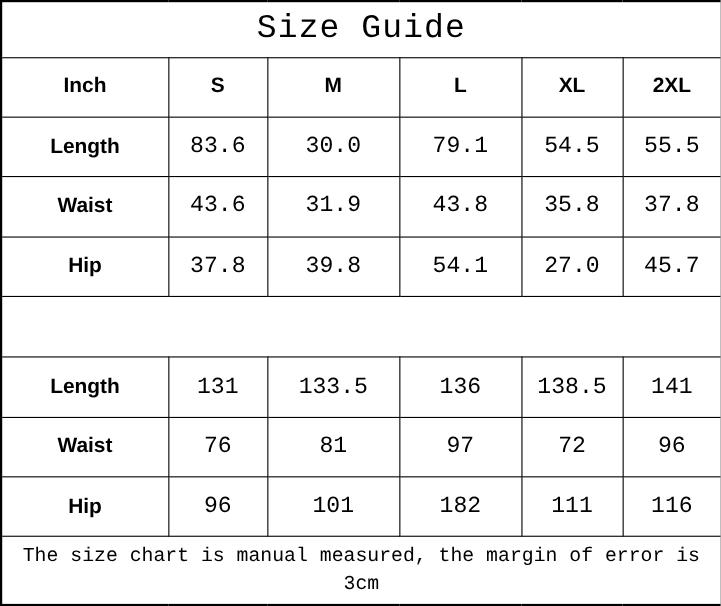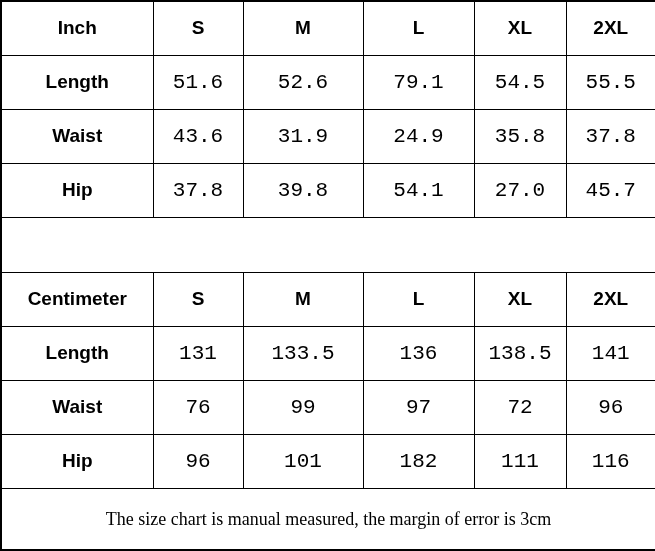--- a/index.html
+++ b/index.html
@@ -42,21 +42,21 @@
   }
   .val {
     font-family: "Liberation Mono", "DejaVu Sans Mono", monospace;
     font-size: 21px;
     letter-spacing: 0px;
   }
   .r-title { height: 46px; }
   .r { height: 49px; padding-left: 28px; }
   .r-spacer { height: 50px; }
   .note-cell {
-    font-family: Liberation Serif, serif;
+    font-family: Liberation Mono, monospace;
     font-size: 18px;
     line-height: 1.35;
     padding: 3px 1px 4px 1px;
     word-spacing: 0px;
   }
   .r-note { height: 56px; }
 </style>
 </head>
 <body>
 
@@ -65,83 +65,78 @@
     <colgroup>
       <col style="width:152px">
       <col style="width:90px">
       <col style="width:120px">
       <col style="width:111px">
       <col style="width:92px">
       <col style="width:90px">
     </colgroup>
 
     <tbody>
+        <tr class="r-title">
+      <td colspan="6" class="title-cell">Size Guide</td>
+    </tr>
 
     <tr class="r">
       <td class="hdr">Inch</td>
       <td class="hdr">S</td>
       <td class="hdr">M</td>
       <td class="hdr">L</td>
       <td class="hdr">XL</td>
       <td class="hdr">2XL</td>
     </tr>
 
     <tr class="r">
       <td class="hdr">Length</td>
-      <td class="val">51.6</td>
-      <td class="val">52.6</td>
+      <td class="val">83.6</td>
+      <td class="val">30.0</td>
       <td class="val">79.1</td>
       <td class="val">54.5</td>
       <td class="val">55.5</td>
     </tr>
 
     <tr class="r">
       <td class="hdr">Waist</td>
       <td class="val">43.6</td>
       <td class="val">31.9</td>
-      <td class="val">24.9</td>
+      <td class="val">43.8</td>
       <td class="val">35.8</td>
       <td class="val">37.8</td>
     </tr>
 
     <tr class="r">
       <td class="hdr">Hip</td>
       <td class="val">37.8</td>
       <td class="val">39.8</td>
       <td class="val">54.1</td>
       <td class="val">27.0</td>
       <td class="val">45.7</td>
     </tr>
 
     <tr class="r-spacer">
       <td colspan="6"></td>
     </tr>
 
-    <tr class="r">
-      <td class="hdr">Centimeter</td>
-      <td class="hdr">S</td>
-      <td class="hdr">M</td>
-      <td class="hdr">L</td>
-      <td class="hdr">XL</td>
-      <td class="hdr">2XL</td>
-    </tr>
 
     <tr class="r">
       <td class="hdr">Length</td>
       <td class="val">131</td>
       <td class="val">133.5</td>
       <td class="val">136</td>
       <td class="val">138.5</td>
       <td class="val">141</td>
     </tr>
 
     <tr class="r">
       <td class="hdr">Waist</td>
       <td class="val">76</td>
-      <td class="val">99</td>
+      <td class="val">81</td>
       <td class="val">97</td>
       <td class="val">72</td>
       <td class="val">96</td>
     </tr>
 
     <tr class="r">
       <td class="hdr">Hip</td>
       <td class="val">96</td>
       <td class="val">101</td>
       <td class="val">182</td>

